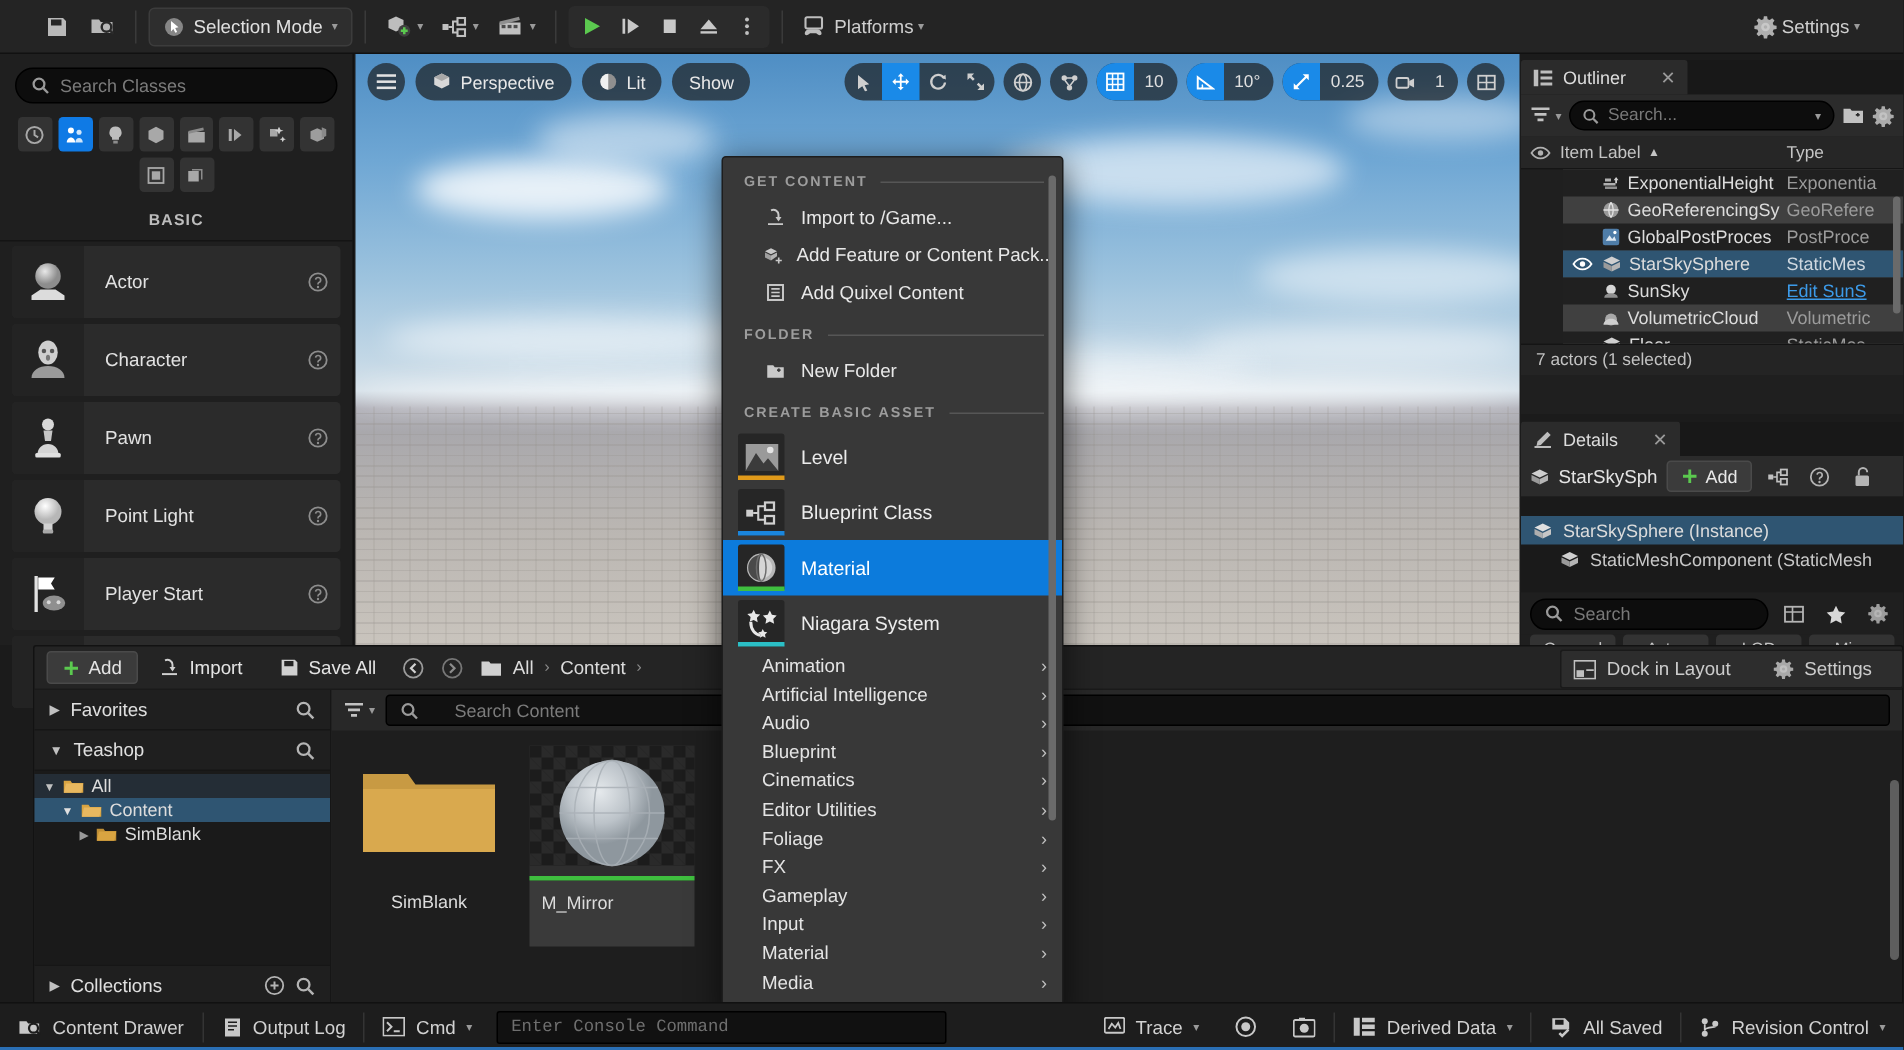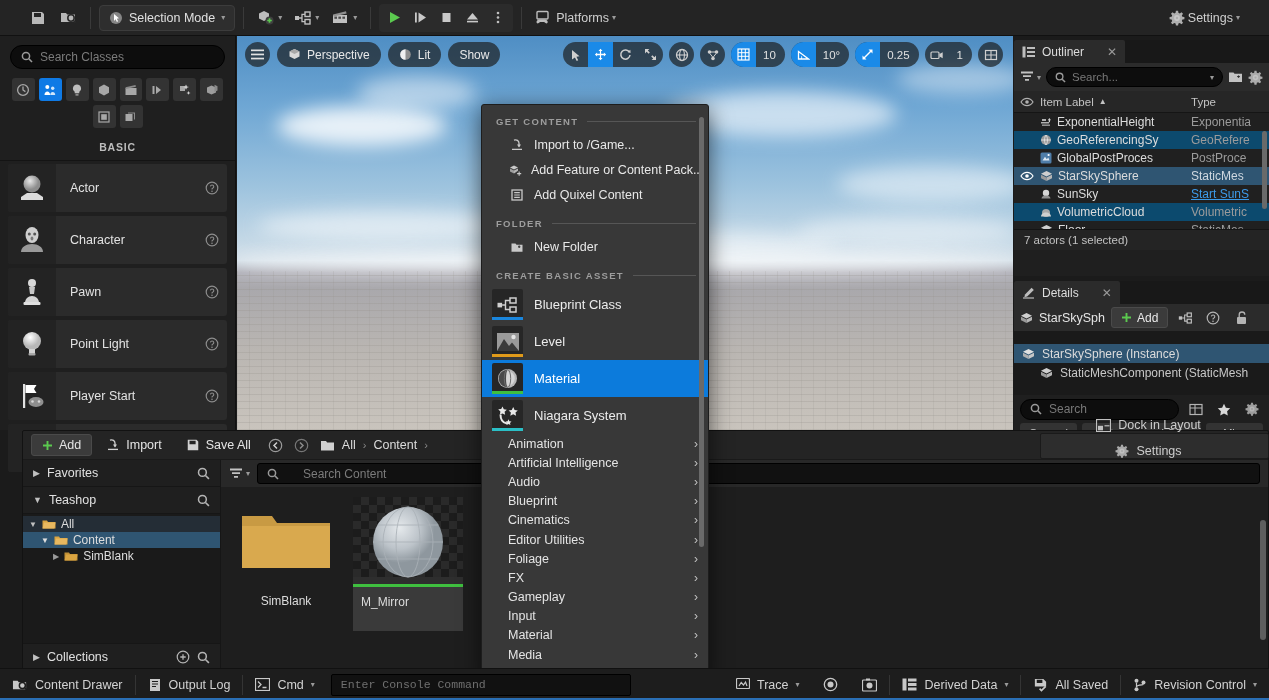--- a/index.html
+++ b/index.html
@@ -171,21 +171,21 @@
     display: flex; align-items: center; gap: 6px; padding: 0 8px;
   }
   .ol-search .ph { flex: 1; font-size: 11.5px; color: #787878; }
   .ol-header {
     height: 22px; background: #262626; display: flex; align-items: center;
     font-size: 11.5px; color: #c4c4c4; border-bottom: 1px solid #151515;
   }
   .ol-header .eye-col { width: 26px; display: flex; justify-content: center; color: #b0b0b0; }
   .ol-header .lbl-col { flex: 1; display: flex; align-items: center; gap: 5px; }
   .ol-header .type-col { width: 78px; }
-  .ol-body { background: #0c4a6e; position: relative; height: 116px; overflow: hidden; }
+  .ol-body { background: #404040; position: relative; height: 116px; overflow: hidden; margin-left: 28px; }
   .ol-row { display: flex; align-items: center; height: 18px; font-size: 12px; }
   .ol-row:nth-child(odd) { background: #202020; }
   .ol-row.sel { background: #2f5572; }
   .ol-eye { width: 26px; display: flex; justify-content: center; color: #d6d6d6; }
   .ol-label { flex: 1; display: flex; align-items: center; gap: 5px; color: #dcdcdc; overflow: hidden; white-space: nowrap; }
   .ol-type { width: 78px; color: #9b9b9b; overflow: hidden; white-space: nowrap; padding-right: 4px; }
   .ol-type.link { color: #3c9ae8; text-decoration: underline; }
   .ol-scrollthumb { position: absolute; right: 2px; top: 18px; width: 5px; height: 78px; background: #6a6a6a; border-radius: 3px; }
   .ol-status { height: 21px; background: #242424; display: flex; align-items: center; padding: 0 10px; font-size: 11.5px; color: #c2c2c2; border-top: 1px solid #141414; }
 
@@ -249,21 +249,21 @@
   }
   .asset-caption { text-align: center; font-size: 12px; color: #dcdcdc; padding-top: 7px; }
   .asset-caption.boxed { background: #3a3a3a; padding: 8px 0 22px 0; }
   .cb-status { height: 24px; background: #242424; display: flex; align-items: center; padding: 0 10px; font-size: 12px; color: #c6c6c6; border-top: 1px solid #161616; }
   .cb-vthumb { position: absolute; right: 2px; top: 60px; width: 6px; height: 120px; background: #5e5e5e; border-radius: 3px; }
 
   
   .dock-float {
     position: absolute; left: 1040px; top: 433px; width: 229px; height: 26px;
     background: #2d2d2d; border: 1px solid #1a1a1a; border-radius: 2px;
-    display: flex; align-items: center; justify-content: flex-end; gap: 12px; padding-right: 12px; z-index: 40; flex-direction: column;
+    display: flex; align-items: center; justify-content: flex-end; gap: 12px; padding-right: 12px; z-index: 40;
   }
 
   
   .statusbar {
     position: absolute; left: 0; bottom: 0; width: 1269px; height: 32px;
     background: #1d1d1d; border-top: 1px solid #111; display: flex; align-items: center; z-index: 70;
   }
   .sb-item { display: flex; align-items: center; gap: 7px; padding: 0 12px; height: 24px; font-size: 12.5px; color: #d2d2d2; border-radius: 3px; }
   .sb-sep { width: 1px; height: 20px; background: #343434; }
   .sb-console {
@@ -762,41 +762,41 @@
         <span>New Folder</span>
       </div>
 
       <div class="ctx-head">
         <span>CREATE BASIC ASSET</span>
         <span class="line"></span>
       </div>
 
       <div class="ctx-asset">
         <span class="asset-ico">
+          <svg width="22" height="18" viewBox="0 0 22 18">
+              <rect width="22" height="18" fill="#9a9a9a"></rect>
+              <path fill="#3b3b3b" d="M0 18L7 6l5 7 3-3.5L22 18z"></path>
+              <circle cx="16.5" cy="4" r="2.2" fill="#e4e4e4"></circle>
+            </svg>
+          <span class="bar" style="background:#e09a1a"></span>
+        </span>
+        <span>Level</span>
+      </div>
+
+      <div class="ctx-asset">
+        <span class="asset-ico">
           <svg width="21" height="16" viewBox="0 0 21 16">
               <rect x="0.5" y="5.8" width="4.6" height="4.6" fill="#cfcfcf"></rect>
               <rect x="13" y="1" width="6" height="5" fill="none" stroke="#cfcfcf" stroke-width="1.5"></rect>
               <rect x="13" y="10" width="6" height="5" fill="none" stroke="#cfcfcf" stroke-width="1.5"></rect>
               <path d="M5.1 8h3.4V3.5H13M8.5 8v4.5H13" stroke="#cfcfcf" stroke-width="1.4" fill="none"></path>
             </svg>
           <span class="bar" style="background:#1a86dd"></span>
         </span>
         <span>Blueprint Class</span>
-      </div>
-
-      <div class="ctx-asset">
-        <span class="asset-ico">
-          <svg width="22" height="18" viewBox="0 0 22 18">
-              <rect width="22" height="18" fill="#9a9a9a"></rect>
-              <path fill="#3b3b3b" d="M0 18L7 6l5 7 3-3.5L22 18z"></path>
-              <circle cx="16.5" cy="4" r="2.2" fill="#e4e4e4"></circle>
-            </svg>
-          <span class="bar" style="background:#e09a1a"></span>
-        </span>
-        <span>Level</span>
       </div>
 
       <div class="ctx-asset sel">
         <span class="asset-ico">
           <svg width="23" height="23" viewBox="0 0 23 23">
               <circle cx="11.5" cy="11.5" r="9.5" fill="#d6d6d6"></circle>
               <path fill="#3c3c3c" d="M11.5 2a9.5 9.5 0 0 1 0 19 9.5 9.5 0 0 1 0-19zm0 2.2a7.3 7.3 0 0 0 0 14.6 7.3 7.3 0 0 0 0-14.6z" opacity=".2"></path>
               <path fill="#4a4a4a" d="M11.5 2.8c-1.9 2.6-1.9 15 0 17.4-4.8 0-8.7-3.9-8.7-8.7S6.7 2.8 11.5 2.8z"></path>
               <ellipse cx="11.5" cy="11.5" rx="3.2" ry="9" fill="none" stroke="#6d6d6d" stroke-width="1"></ellipse>
             </svg>
@@ -998,21 +998,21 @@
         <div class="ol-eye"></div>
         <div class="ol-label">
           <span style="display:inline-flex">
             <svg width="12" height="12" viewBox="0 0 12 12">
                 <circle cx="6" cy="5" r="3.2" fill="#d6d6d6"></circle>
                 <path fill="#8f8f8f" d="M1.5 10.5c0-1.9 2-3 4.5-3s4.5 1.1 4.5 3z"></path>
               </svg>
           </span>
           <span>SunSky</span>
         </div>
-        <div class="ol-type link">Start SunS</div>
+        <div class="ol-type link">Edit SunS</div>
       </div>
       <div class="ol-row">
         <div class="ol-eye"></div>
         <div class="ol-label">
           <span style="display:inline-flex">
             <svg width="12" height="11" viewBox="0 0 12 11">
                 <circle cx="6" cy="6" r="4" fill="#a8a8a8"></circle>
                 <path fill="#cfcfcf" d="M1 9.5c0-2.2 2.2-4 5-4s5 1.8 5 4z"></path>
               </svg>
           </span>

